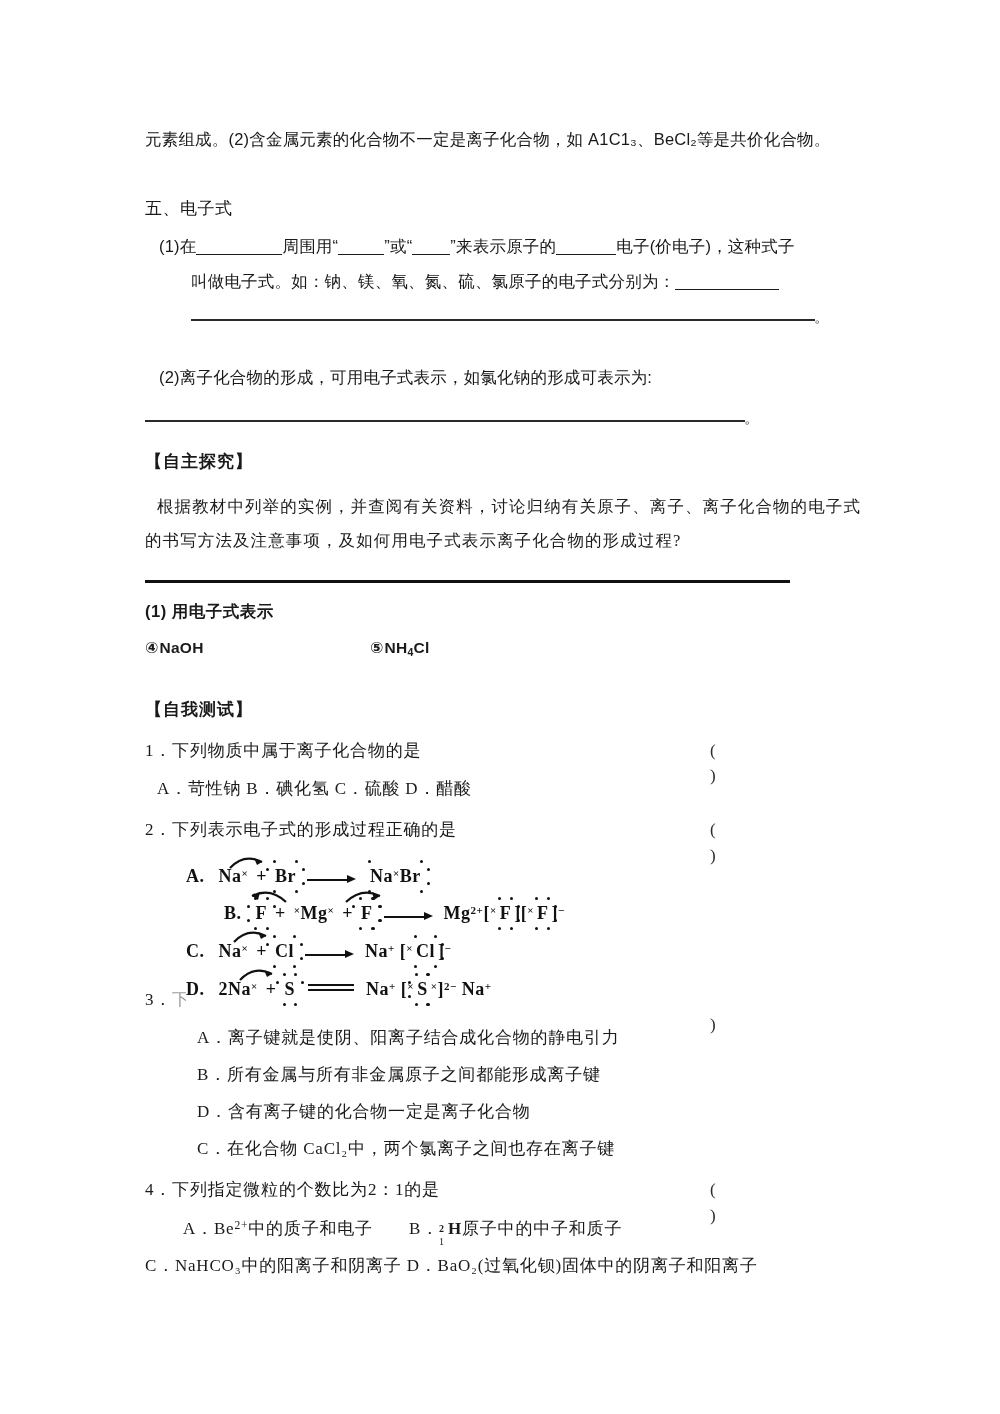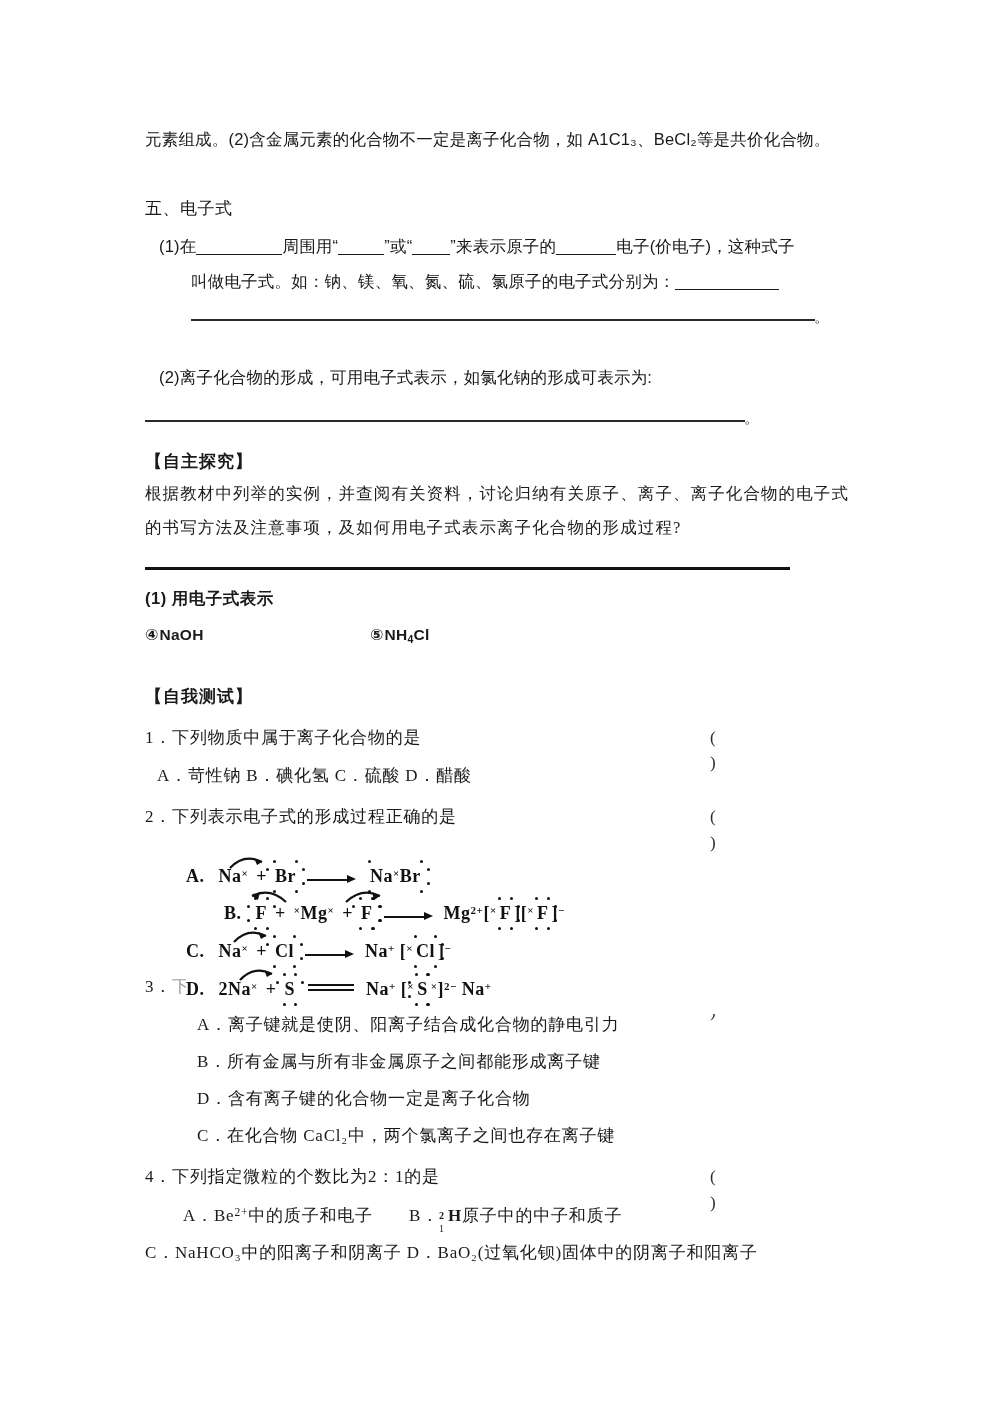--- a/index.html
+++ b/index.html
@@ -285,21 +285,21 @@
 
     <div class="rule-wrap" style="margin-top:30px; width:600px;">
       <span class="rule-full"></span>
       <span class="rule-dot">。</span>
     </div>
 
     <div class="gap-c"></div>
 
     <div class="brk-head">【自主探究】</div>
 
-    <div class="explore-p" style="margin-top:4px;">根据教材中列举的实例，并查阅有关资料，讨论归纳有关原子、离子、离子化合物的电子式</div>
+    <div class="explore-p" style="margin-top:17px;text-align:right;">根据教材中列举的实例，并查阅有关资料，讨论归纳有关原子、离子、离子化合物的电子式</div>
     <div class="explore-p">的书写方法及注意事项，及如何用电子式表示离子化合物的形成过程?</div>
 
     <div style="margin-top:22px; width:645px;">
       <span class="rule-heavy"></span>
     </div>
 
     <div class="bold-q" style="margin-top:18px;">(1) 用电子式表示</div>
 
 
     <div class="formula-row">

